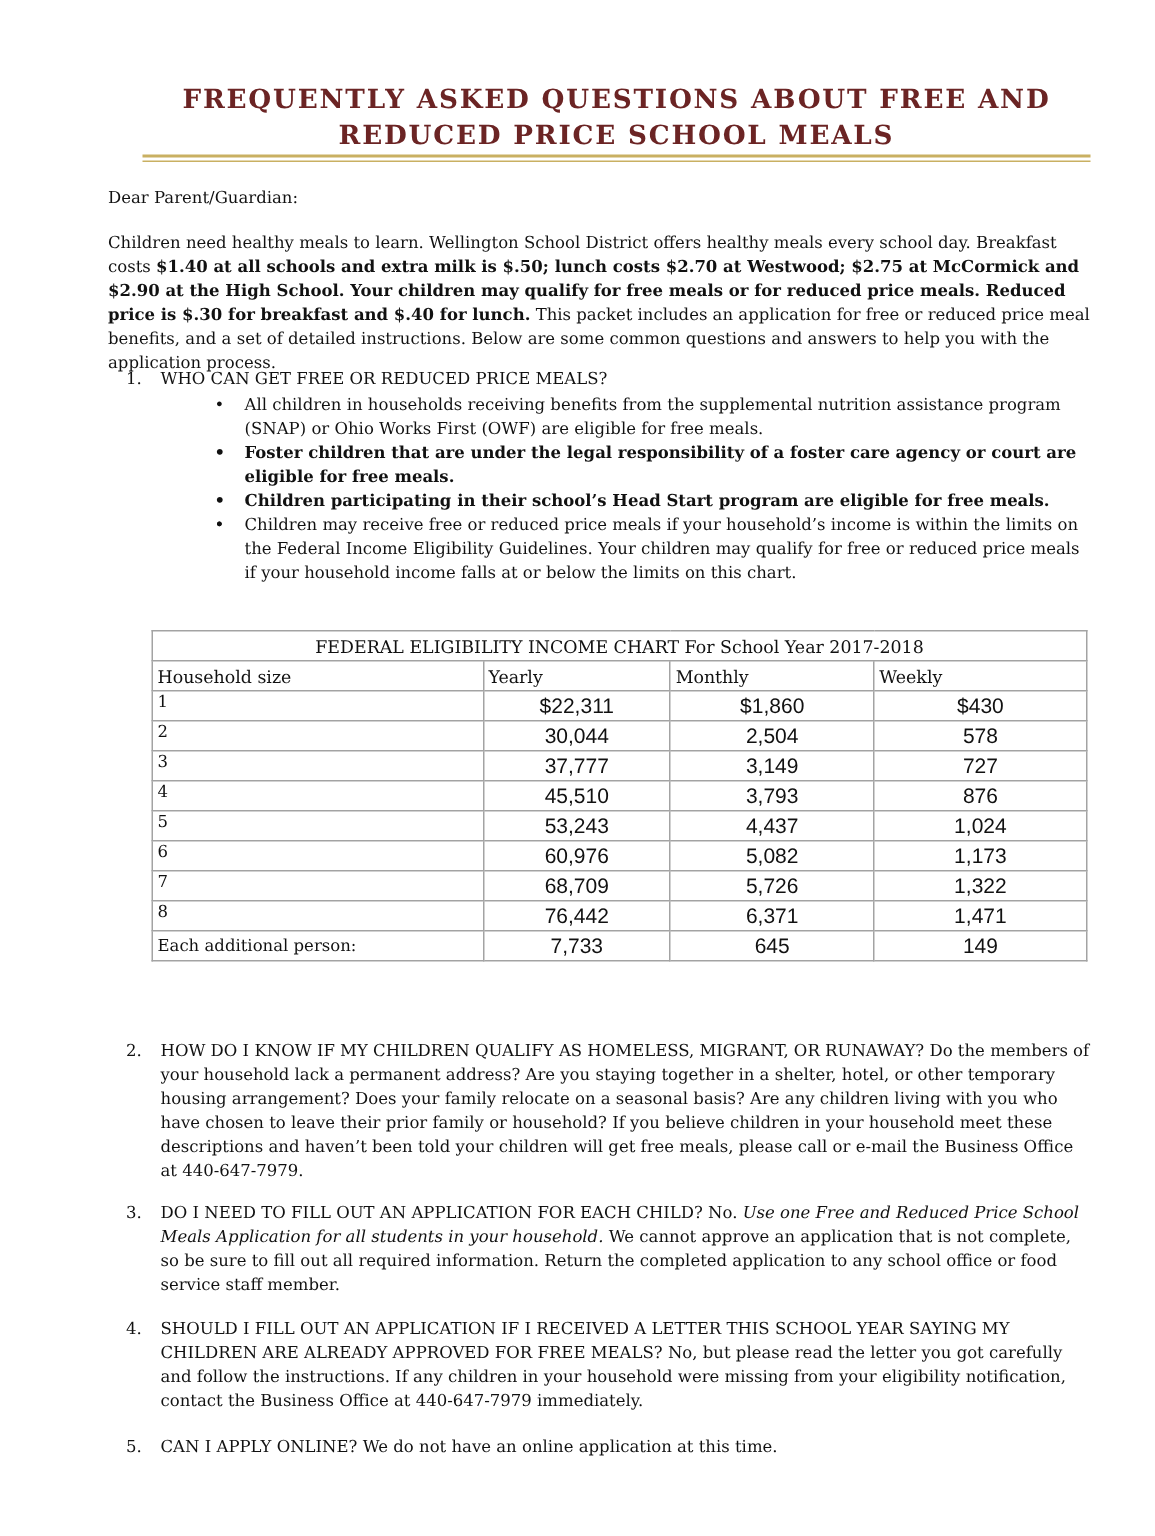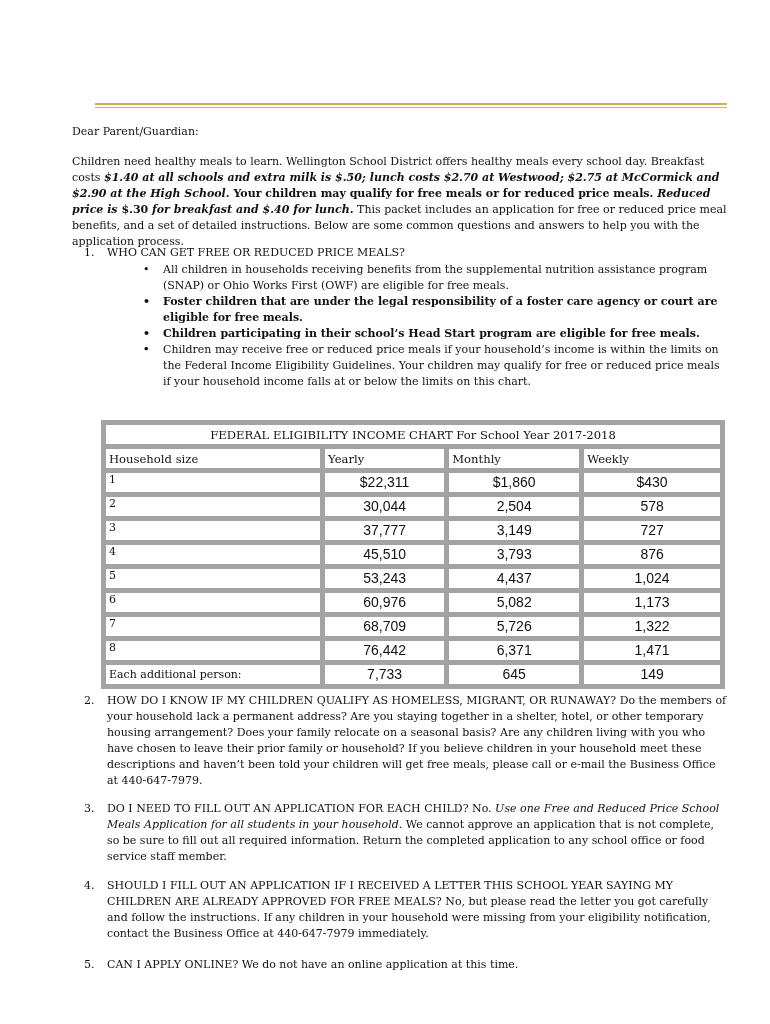--- a/index.html
+++ b/index.html
@@ -12,44 +12,48 @@
            font-size: 17.5px; line-height: 24px; letter-spacing: 1.2px; }
   .title-rule { position: absolute; left: 95px; width: 632px; top: 103px; height: 2px;
                 border-top: 2px solid #c9b062; border-bottom: 1px solid #c9b062; }
 
   .txt { font-size: 11px; line-height: 16px; }
   .block { position: absolute; left: 72px; width: 660px; }
 
   .salutation { top: 124px; }
   .intro { top: 154px; }
   .b { font-weight: bold; }
-  .bi { font-weight: bold; font-style: italic; }
+  .bi { font-weight: bold; }
   .i { font-style: italic; }
 
   .q { position: absolute; left: 84px; width: 645px; }
   .q .num { position: absolute; left: 0; top: 0; }
   .q .body { margin-left: 23px; }
 
   .bullets { position: absolute; left: 140px; width: 590px; top: 262px; margin: 0; padding: 0; list-style: none; }
   .bullets li { position: relative; padding-left: 23px; }
   .bullets li .dot { position: absolute; left: 3px; top: 0; }
 
   table.chart { position: absolute; left: 101px; top: 420px; width: 624px;
                 border-collapse: collapse; font-size: 11.6px; }
-  table.chart td, table.chart th { border: 5px solid #a3a3a3; padding: 0 3px; height: 19px; font-weight: normal; }
+  table.chart td, table.chart th { border: 1px solid #a3a3a3; padding: 0 3px; height: 19px; font-weight: normal; }
   .chart-title { text-align: center; height: 19px; }
   .col-h { text-align: left; }
   .num-cell { font-family: "Liberation Sans", sans-serif; font-size: 14px; text-align: center; line-height: 19px; }
   .size-cell { text-align: left; vertical-align: top; font-size: 11px; line-height: 14px; }
 </style>
 </head>
 <body>
 
 <div class="page">
 
+  <div class="title">
+    <div>FREQUENTLY ASKED QUESTIONS ABOUT FREE AND</div>
+    <div>REDUCED PRICE SCHOOL MEALS</div>
+  </div>
   <div class="title-rule"></div>
 
   <div class="block txt salutation">Dear Parent/Guardian:</div>
 
   <div class="block txt intro"><span>Children need healthy meals to learn. Wellington School District offers healthy meals every school day. Breakfast costs </span><span class="bi">$1.40 at all schools and extra milk is $.50; lunch costs $2.70 at Westwood; $2.75 at McCormick and $2.90 at the High School.</span><span class="b"> Your children may qualify for free meals or for reduced price meals. </span><span class="bi">Reduced price is </span><span class="b">$.30</span><span class="bi"> for breakfast and $.40 for lunch.</span><span> This packet includes an application for free or reduced price meal benefits, and a set of detailed instructions. Below are some common questions and answers to help you with the application process.</span></div>
 
   <div class="q txt" style="top:245px;">
     <span class="num">1.</span>
     <div class="body">WHO CAN GET FREE OR REDUCED PRICE MEALS?</div>
   </div>

